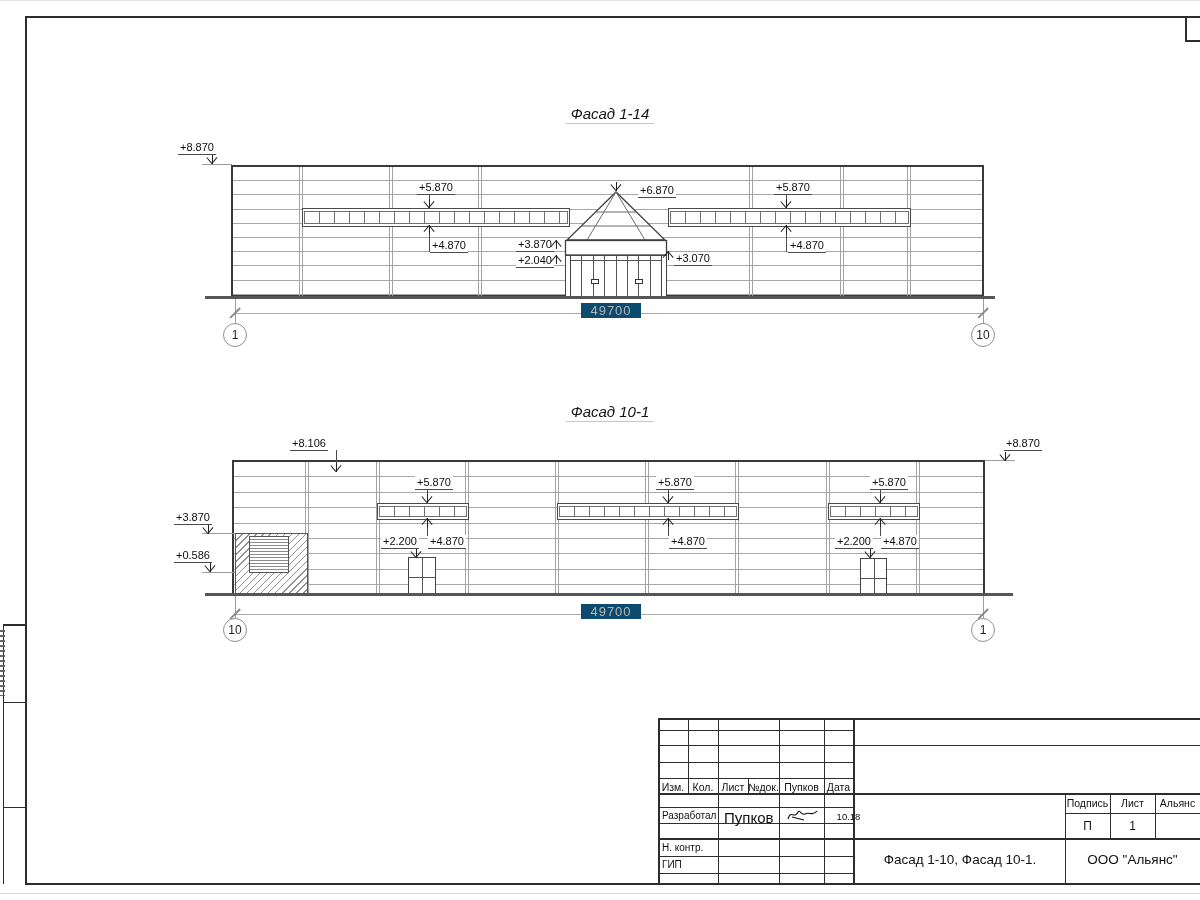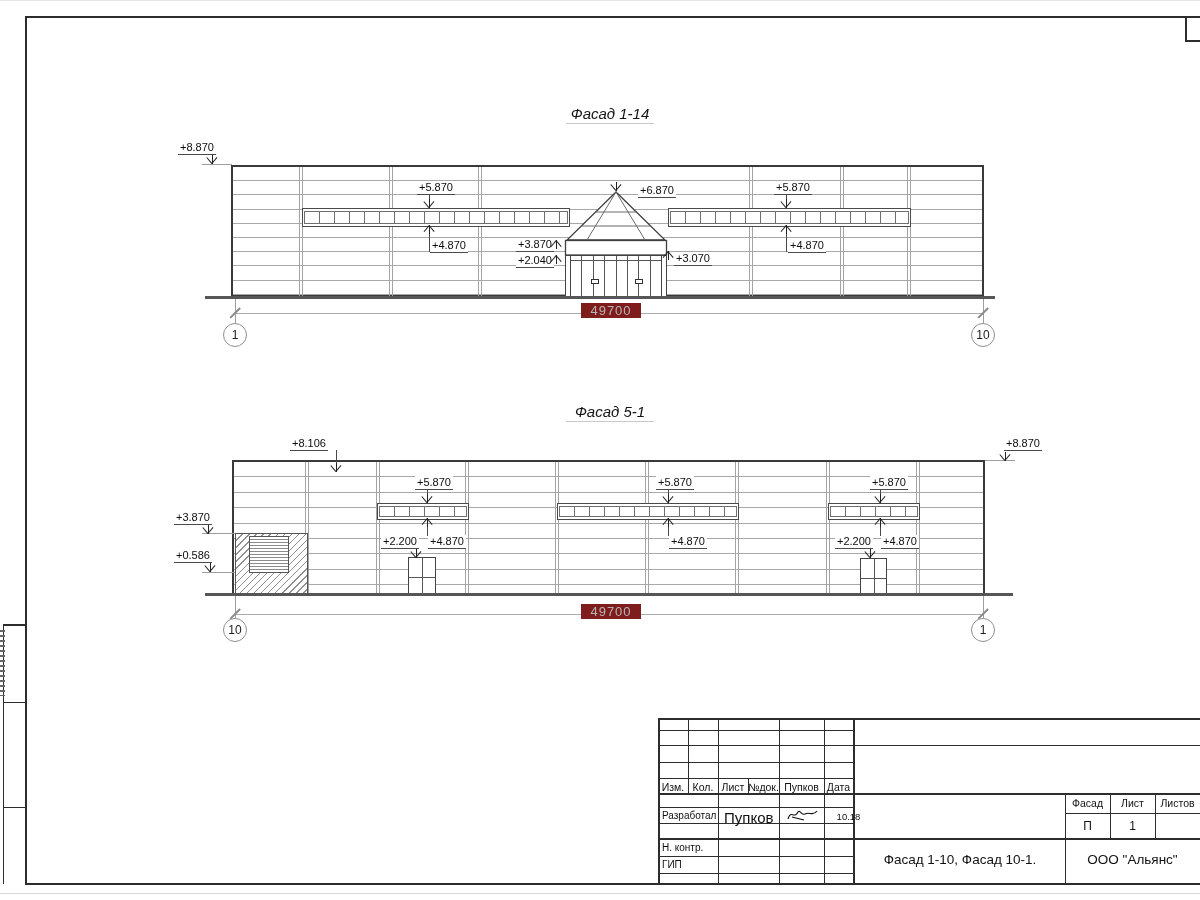--- a/index.html
+++ b/index.html
@@ -21,21 +21,21 @@
   .ldr{position:absolute;background:#4a4a4a;z-index:5;}
   .ar{position:absolute;width:10px;height:9px;z-index:6;background:linear-gradient(#222,#222) no-repeat center/1px 100%;}
   .ar::before,.ar::after{content:"";position:absolute;width:7.5px;height:1.2px;background:#222;}
   .ar.down::before{left:4.5px;bottom:-0.5px;transform-origin:0 50%;transform:rotate(-50deg);}
   .ar.down::after{left:4.5px;bottom:-0.5px;transform-origin:0 50%;transform:rotate(-130deg);}
   .ar.up::before{left:4.5px;top:-0.5px;transform-origin:0 50%;transform:rotate(50deg);}
   .ar.up::after{left:4.5px;top:-0.5px;transform-origin:0 50%;transform:rotate(130deg);}
   .ground{position:absolute;height:3px;background:#565656;z-index:4;}
   .dim{position:absolute;height:1px;background:#ababab;z-index:2;}
   .dimtick{position:absolute;width:14px;height:1.5px;background:#8a8a8a;transform:rotate(-45deg);z-index:3;}
-  .dimtxt{position:absolute;font-size:13px;letter-spacing:1px;color:#b5b5b5;background:#7f1d1d;text-align:center;z-index:4;}
+  .dimtxt{position:absolute;font-size:13px;letter-spacing:1px;color:#b5b5b5;background:#0c4a6e;text-align:center;z-index:4;}
   .axis{position:absolute;width:24px;height:24px;border:1px solid #8f8f8f;border-radius:50%;background:#fff;
         box-sizing:border-box;text-align:center;line-height:22px;font-size:12px;color:#1c1c1c;z-index:5;}
   .storefront{position:absolute;background:#fff;border:1px solid #444;box-sizing:border-box;z-index:3;
         background-image:repeating-linear-gradient(90deg,transparent 0,transparent 10.4px,#555 10.4px,#555 11.4px);}
   .pillar{position:absolute;background:#fff;border:1px solid #444;box-sizing:border-box;z-index:3;}
   .transom{position:absolute;left:0;right:0;top:4px;height:1px;background:#555;}
   .handle{position:absolute;width:8px;height:5px;background:#fff;border:1px solid #333;box-sizing:border-box;}
   .hatch{position:absolute;border:1px solid #555;box-sizing:border-box;z-index:3;
         background:repeating-linear-gradient(135deg,#fff 0,#fff 4px,#909090 4px,#909090 5px);}
   .louver{position:absolute;background:#fff;border:1px solid #555;box-sizing:border-box;z-index:4;
@@ -138,21 +138,21 @@
     <div class="lng" style="left:983px;top:299px;width:1px;height:24px;"></div>
     <div class="dim" style="left:235px;top:313px;width:748px;"></div>
     <div class="dimtick" style="left:228px;top:312px;"></div>
     <div class="dimtick" style="left:976px;top:312px;"></div>
     <div class="dimtxt" style="left:581px;top:303px;width:60px;">49700</div>
     <div class="axis" style="left:223px;top:323px;">1</div>
     <div class="axis" style="left:971px;top:323px;">10</div>
   </div>
 
   <div>
-    <div class="ftitle" style="left:530px;top:403px;width:160px;">Фасад 5-1</div>
+    <div class="ftitle" style="left:530px;top:403px;width:160px;">Фасад 10-1</div>
     <div class="lnl" style="left:566px;top:421px;width:88px;height:1px;"></div>
 
     <div class="wall wall2" style="left:232px;top:460px;width:753px;height:135px;"></div>
 
     <div class="pil" style="left:305px;top:462px;height:132px;"></div>
     <div class="pil" style="left:376px;top:462px;height:132px;"></div>
     <div class="pil" style="left:465px;top:462px;height:132px;"></div>
     <div class="pil" style="left:555px;top:462px;height:132px;"></div>
     <div class="pil" style="left:645px;top:462px;height:132px;"></div>
     <div class="pil" style="left:735px;top:462px;height:132px;"></div>
@@ -263,23 +263,23 @@
     <div class="tb-t" style="left:4px;top:92px;font-size:10px;">Разработал</div>
     <div class="tb-t" style="left:66px;top:91px;font-size:15px;">Пупков</div>
     <svg style="position:absolute;left:126px;top:90px;" width="36" height="14" viewBox="0 0 36 14">
       <path d="M4 11 C7 1 10 12 14 4 C16 1 17 8 21 6 C25 3 29 9 33 3 M8 9 L20 12" fill="none" stroke="#111" stroke-width="1.1"></path>
     </svg>
     <div class="tb-t c" style="left:166px;top:93px;width:49px;font-size:9.5px;">10.18</div>
 
     <div class="tb-t" style="left:4px;top:124px;font-size:10px;">Н. контр.</div>
     <div class="tb-t" style="left:4px;top:141px;font-size:10px;">ГИП</div>
 
-    <div class="tb-t c" style="left:407px;top:79px;width:45px;font-size:10.5px;">Фасад</div>
+    <div class="tb-t c" style="left:407px;top:79px;width:45px;font-size:10.5px;">Подпись</div>
     <div class="tb-t c" style="left:452px;top:79px;width:45px;font-size:10.5px;">Лист</div>
-    <div class="tb-t c" style="left:497px;top:79px;width:45px;font-size:10.5px;">Листов</div>
+    <div class="tb-t c" style="left:497px;top:79px;width:45px;font-size:10.5px;">Альянс</div>
     <div class="tb-t c" style="left:407px;top:101px;width:45px;font-size:12px;">П</div>
     <div class="tb-t c" style="left:452px;top:101px;width:45px;font-size:12px;">1</div>
 
     <div class="tb-t c" style="left:197px;top:134px;width:210px;font-size:13.5px;">Фасад 1-10, Фасад 10-1.</div>
     <div class="tb-t c" style="left:407px;top:134px;width:135px;font-size:13.5px;">ООО "Альянс"</div>
   </div>
 
 </div>
 
 </body></html>

